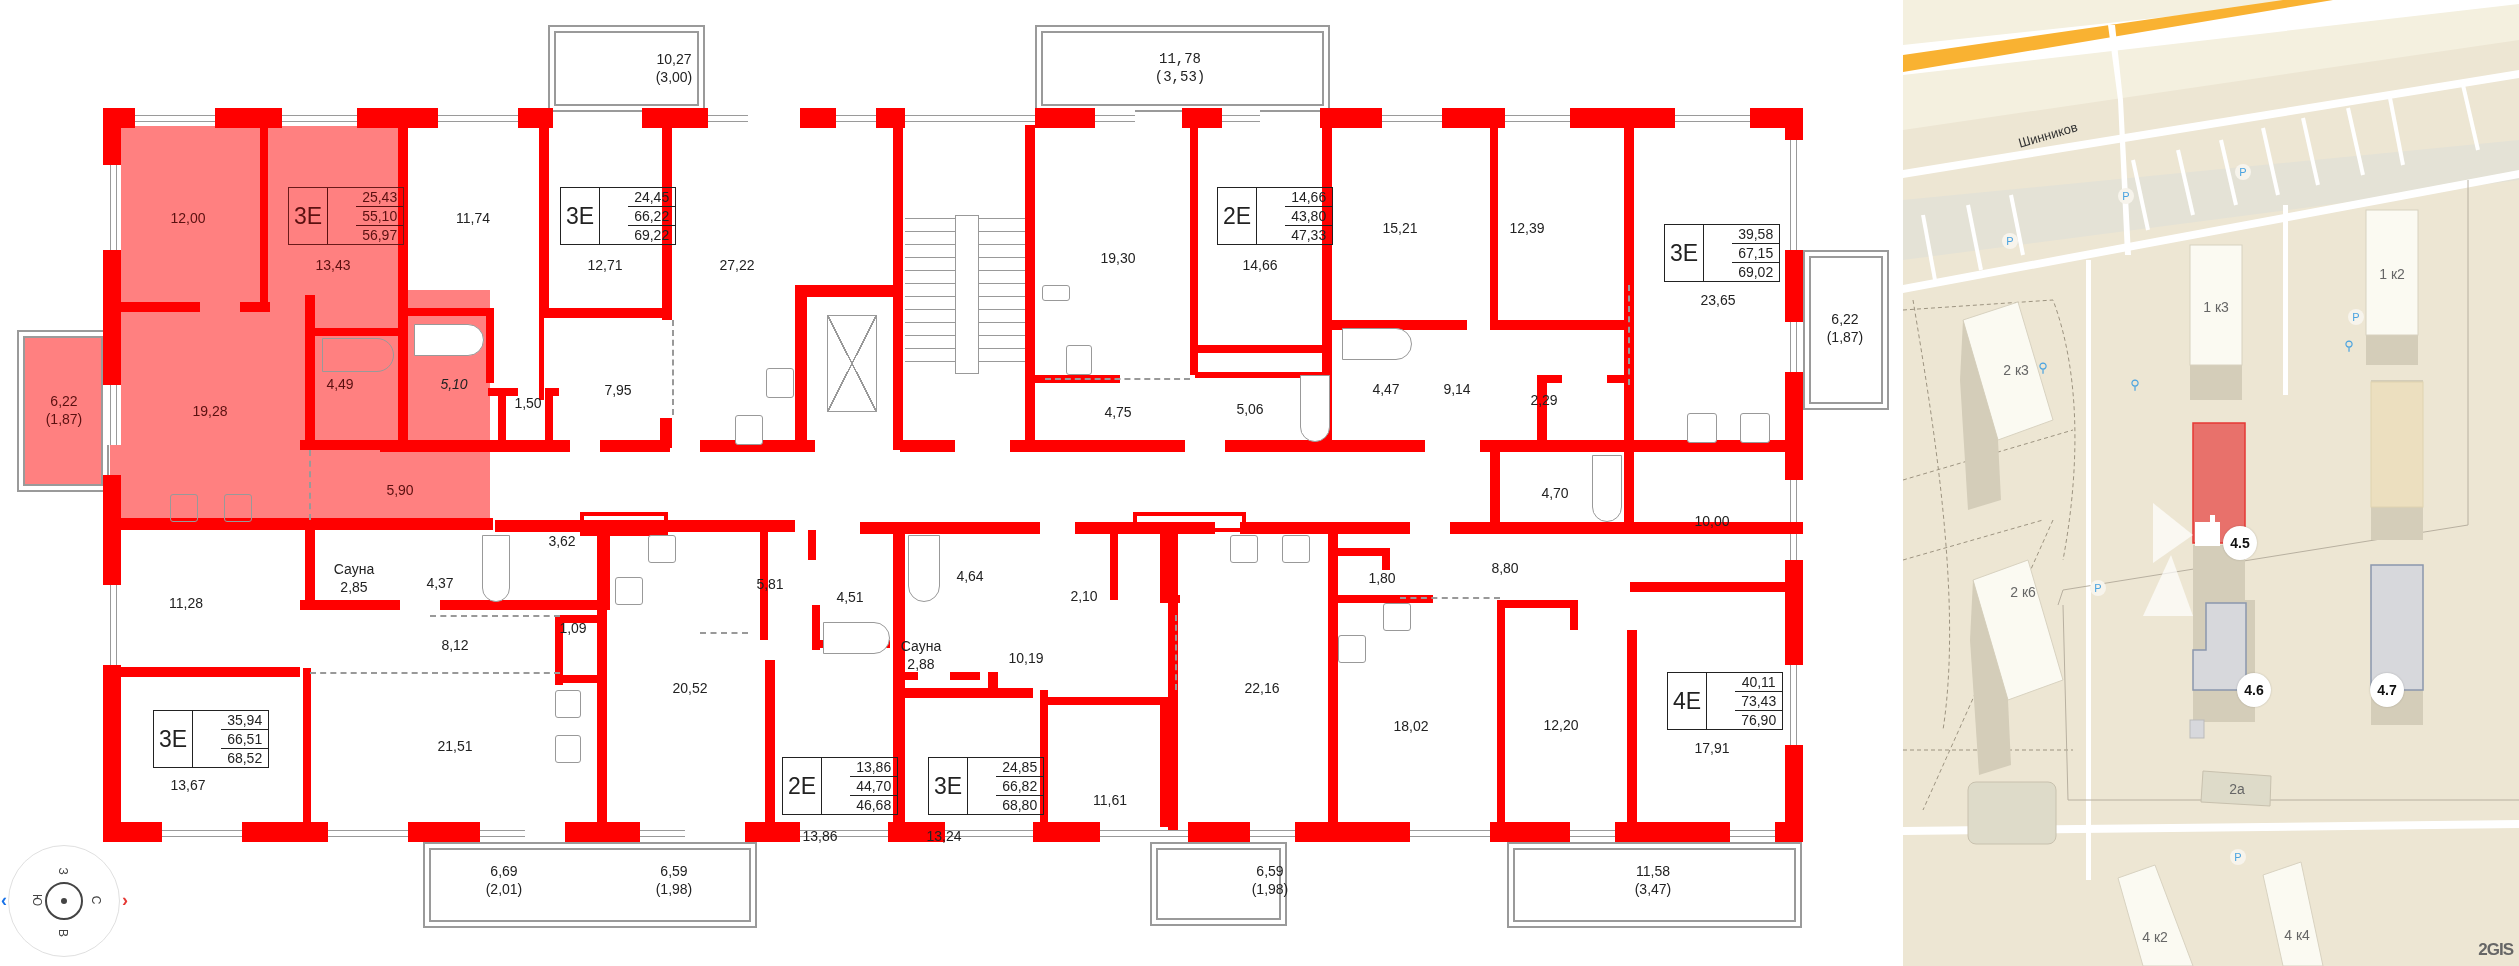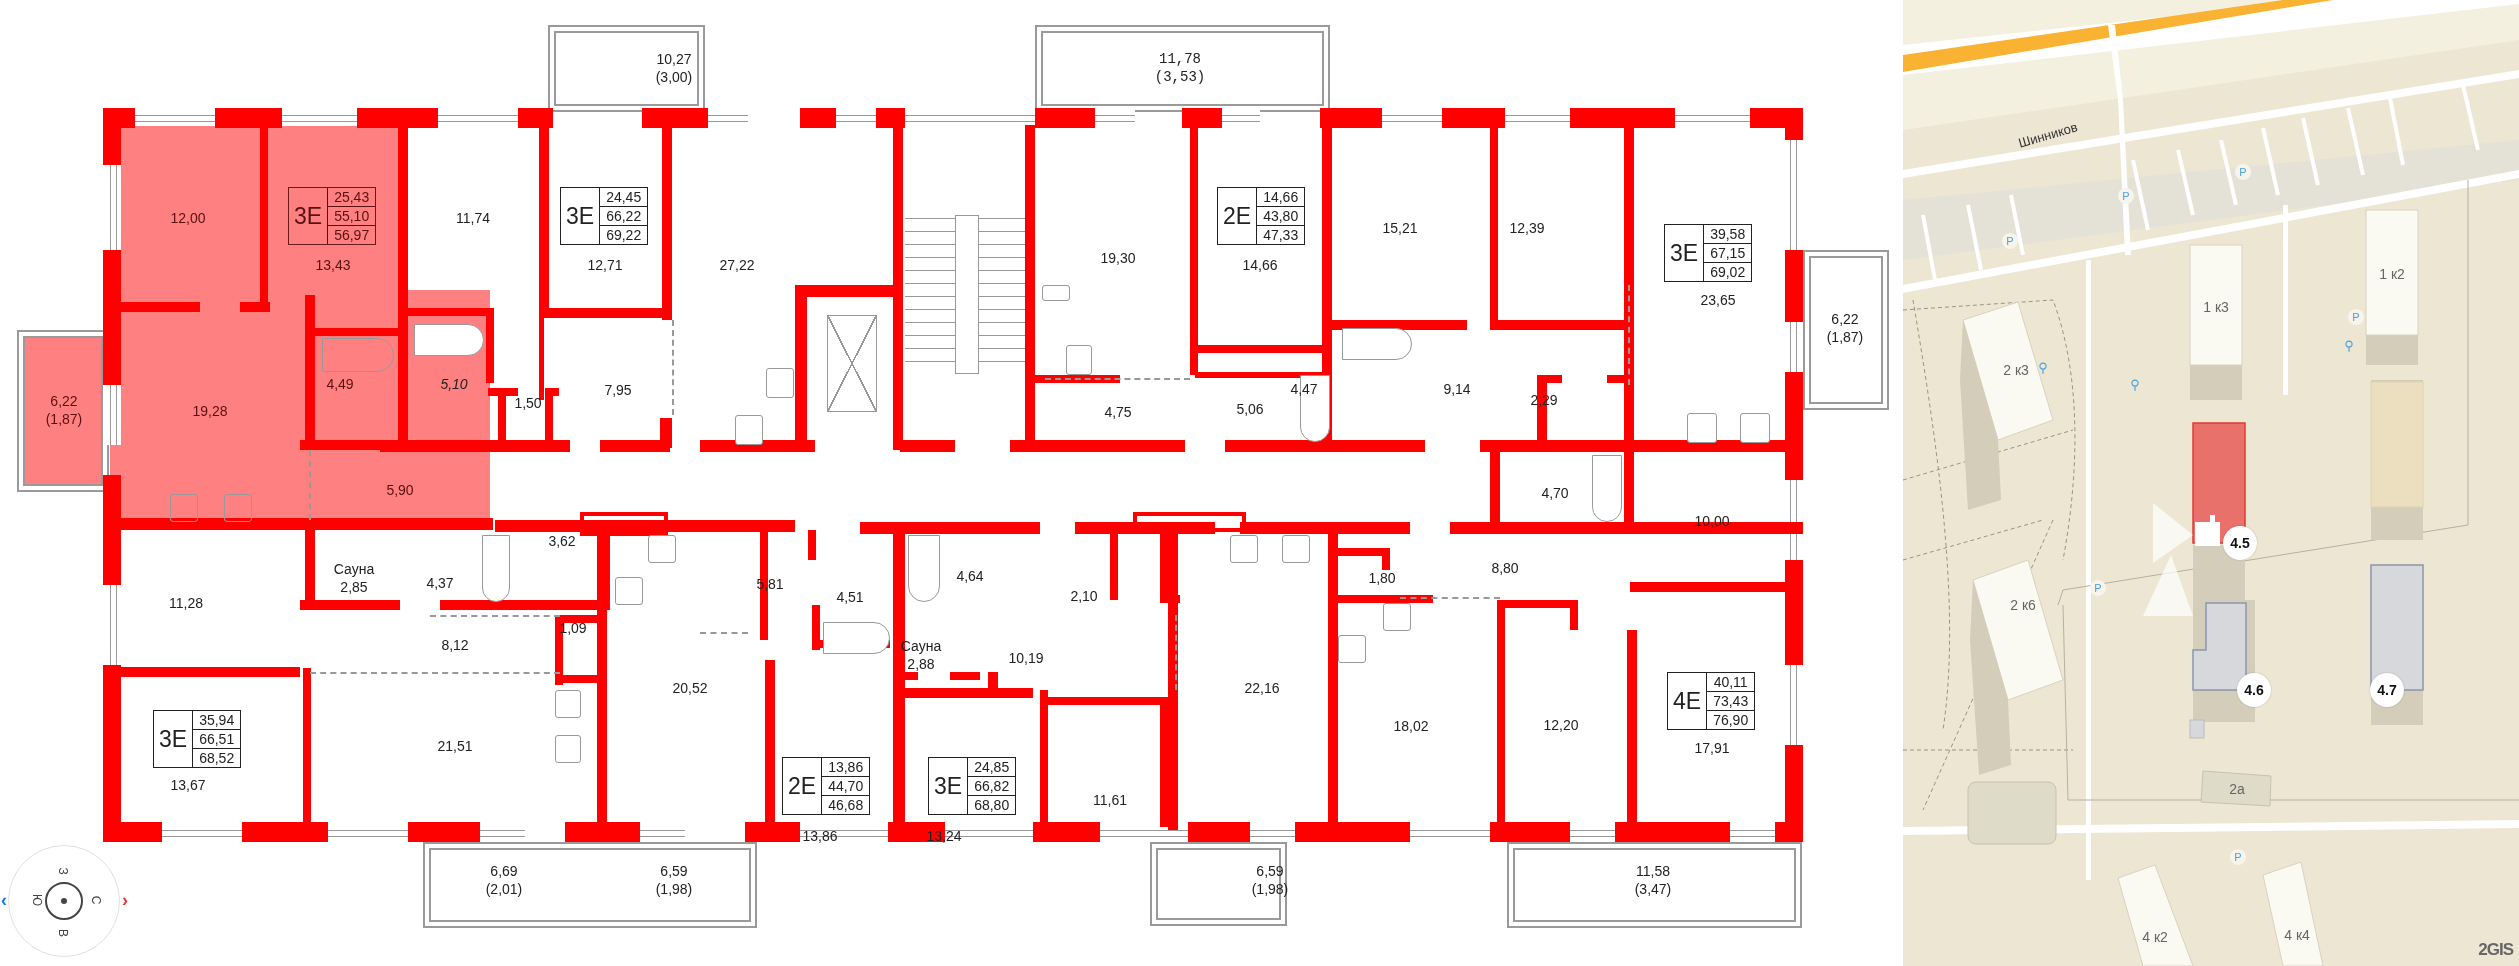--- a/index.html
+++ b/index.html
@@ -6,21 +6,21 @@
   body{width:2519px;height:966px;position:relative;overflow:hidden;background:#fff;font-family:"Liberation Sans",sans-serif;}
   .plan{position:absolute;left:0;top:0;width:1903px;height:966px;background:#fff;}
   .abs{position:absolute;}
   .w{position:absolute;background:#ff0000;}
   .hl{position:absolute;background:#ff8080;}
   .win{position:absolute;background:repeating-linear-gradient(to bottom,#fff 0,#fff 5px,#9a9a9a 5px,#9a9a9a 6px);}
   .winv{position:absolute;background:repeating-linear-gradient(to right,#fff 0,#fff 5px,#9a9a9a 5px,#9a9a9a 6px);}
   .balc{position:absolute;border:2px solid #9a9a9a;box-shadow:inset 0 0 0 4px #fff, inset 0 0 0 6px #9a9a9a;background:transparent;}
   .lbl{position:absolute;font-size:14px;color:#222;text-align:center;transform:translate(-50%,-50%);white-space:nowrap;line-height:18px;}
   .lbl.dark{color:#5a1010;}
-  .badge{position:absolute;display:flex;border:1.5px solid #222;background:rgba(255,255,255,0.0);font-size:14px;color:#222;}
+  .badge{position:absolute;display:flex;border:1.5px solid #222;background:rgba(255,255,255,0.0);font-size:14px;color:#222;gap:28px;}
   .badge.light{border-color:#6a1a1a;color:#5a1010;}
   .badge .code{font-size:23px;padding:0 5px;display:flex;align-items:center;border-right:1.5px solid currentColor;}
   .badge .vals{display:flex;flex-direction:column;}
   .badge .vals span{display:block;padding:0 6px;height:18px;line-height:18px;text-align:center;border-bottom:1.5px solid currentColor;}
   .badge .vals span:last-child{border-bottom:none;}
   .dash{position:absolute;border-left:2px dashed #999;}
   .dashh{position:absolute;border-top:2px dashed #999;}
   .fix{position:absolute;border:1.5px solid #999;border-radius:3px;background:#fff;}
   .fix.t{background:transparent;}
   .bath{position:absolute;border:1.5px solid #999;border-radius:0 18px 18px 0;background:#fff;}
@@ -310,21 +310,21 @@
       <span>47,33</span>
     </span>
   </div>
   <div class="lbl" style="left:1180px;top:68px;font-family:Liberation Mono, monospace;">
     <div>11,78</div>
     <div>(3,53)</div>
   </div>
 
   <div class="lbl" style="left:1400px;top:228px;">15,21</div>
   <div class="lbl" style="left:1527px;top:228px;">12,39</div>
-  <div class="lbl" style="left:1304px;top:389px;">4,47</div>
+  <div class="lbl" style="left:1386px;top:389px;">4,47</div>
   <div class="lbl" style="left:1457px;top:389px;">9,14</div>
   <div class="lbl" style="left:1544px;top:400px;">2,29</div>
   <div class="lbl" style="left:1718px;top:300px;">23,65</div>
   <div class="lbl" style="left:1555px;top:493px;">4,70</div>
   <div class="lbl" style="left:1712px;top:521px;">10,00</div>
   <div class="badge" style="left:1664px;top:224px;">
     <span class="code">3Е</span>
     <span class="vals">
       <span>39,58</span>
       <span>67,15</span>
@@ -497,21 +497,21 @@
       <polygon points="240,616 268,555 290,616" fill="#ffffff" fill-opacity="0.7"></polygon>
       <rect x="292" y="522" width="25" height="24" fill="#ffffff"></rect>
       <rect x="307" y="515" width="5" height="8" fill="#ffffff"></rect>
     </g>
   </svg>
 
   <div class="mlabel" style="left:145px;top:135px;transform:translate(-50%,-50%) rotate(-16deg);color:#333;font-size:13px;">Шинников</div>
   <div class="mlabel" style="left:313px;top:307px;">1 к3</div>
   <div class="mlabel" style="left:489px;top:274px;">1 к2</div>
   <div class="mlabel" style="left:113px;top:370px;">2 к3</div>
-  <div class="mlabel" style="left:120px;top:605px;">2 к6</div>
+  <div class="mlabel" style="left:120px;top:592px;">2 к6</div>
   <div class="mlabel" style="left:334px;top:789px;">2а</div>
   <div class="mlabel" style="left:252px;top:937px;">4 к2</div>
   <div class="mlabel" style="left:394px;top:935px;">4 к4</div>
 
   <div class="pin" style="left:337px;top:543px;">4.5</div>
   <div class="pin" style="left:351px;top:690px;">4.6</div>
   <div class="pin" style="left:484px;top:690px;">4.7</div>
 
   <div class="ppark" style="left:107px;top:241px;">P</div>
   <div class="ppark" style="left:223px;top:196px;">P</div>

